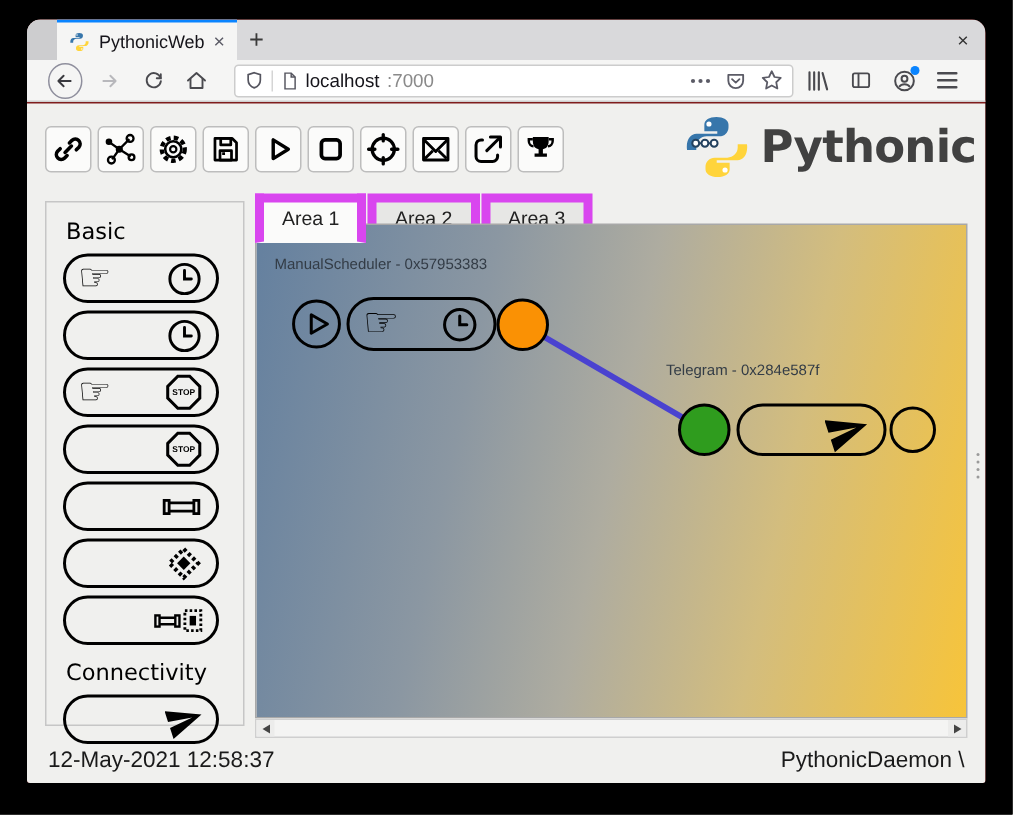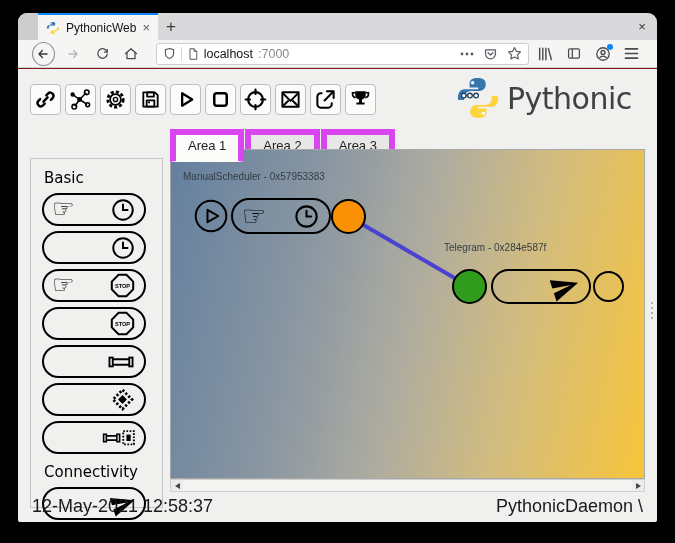--- a/index.html
+++ b/index.html
@@ -31,25 +31,25 @@
   .nav-right{margin-left:auto;display:flex;align-items:center;gap:13px;padding-right:4px;}
   .acct{position:relative;}
   .acct .dot{position:absolute;right:-2px;top:-2px;width:6px;height:6px;border-radius:50%;background:#0a84ff;}
 
   
   .content{position:absolute;left:0;top:56px;width:100%;height:453px;background:#f0f0ee;}
   .apptoolbar{position:absolute;left:12px;top:15px;display:flex;gap:4px;}
   .toolbtn{width:31px;height:31px;background:#fbfbfa;border:1px solid #bdbdbd;border-radius:4px;
            display:flex;align-items:center;justify-content:center;}
   .logo{position:absolute;left:437px;top:6px;display:flex;align-items:center;gap:6px;}
-  .logo-text{font-size:30px;font-weight:400;color:#414141;letter-spacing:-0.5px;
+  .logo-text{font-size:30px;font-weight:700;color:#414141;letter-spacing:-0.5px;
              font-family:"DejaVu Sans","Liberation Sans",sans-serif;}
 
   .sidebar{position:absolute;left:12px;top:65px;width:133px;height:350px;border:1px solid #c6c6c6;
-           padding:8px 11px;margin-top:24px;}
+           padding:8px 11px;}
   .side-title{font-size:15px;font-weight:500;color:#000;margin:2px 0 6px 2px;
               font-family:"DejaVu Sans","Liberation Sans",sans-serif;}
   .stadium{width:104px;height:33px;border:2px solid #000;border-radius:17px;display:flex;
            align-items:center;padding:0 8px;margin-bottom:5px;background:transparent;}
   .stadium.right{justify-content:flex-end;}
   .stadium.between{justify-content:space-between;}
   .hand{font-family:"DejaVu Sans",sans-serif;font-size:25px;line-height:1;color:#000;transform:translateY(-1px);}
 
   .tabs{position:absolute;left:152px;top:60px;display:flex;font-size:13px;}
   .wtab{padding:3px 12px 3px;border:6px solid #d946ef;background:#e7e7e5;color:#222;margin-right:1px;}
@@ -69,21 +69,21 @@
            border:1px solid #cfcfcf;display:flex;justify-content:space-between;align-items:center;}
   .harrow{width:12px;height:11px;display:flex;align-items:center;justify-content:center;background:#ececeb;}
   .tri-l{width:0;height:0;border-top:3.5px solid transparent;border-bottom:3.5px solid transparent;border-right:5px solid #444;}
   .tri-r{width:0;height:0;border-top:3.5px solid transparent;border-bottom:3.5px solid transparent;border-left:5px solid #444;}
 
   .vsplit{position:absolute;left:629px;top:60px;width:10px;height:363px;display:flex;flex-direction:column;
           align-items:center;justify-content:center;gap:3px;}
   .vsplit i{width:2px;height:2px;border-radius:50%;background:#9a9a9a;}
 
   .statusbar{position:absolute;left:0;top:422px;width:100%;height:31px;display:flex;align-items:center;
-             justify-content:space-between;padding:0 14px;font-size:18px;color:#1a1a1a;}
+             justify-content:space-between;padding:0 14px;font-size:15px;color:#1a1a1a;}
 
   svg{display:block;}
 </style>
 </head>
 <body>
 
 <div class="screen">
  <div class="window">
 
   <div class="tabbar">

